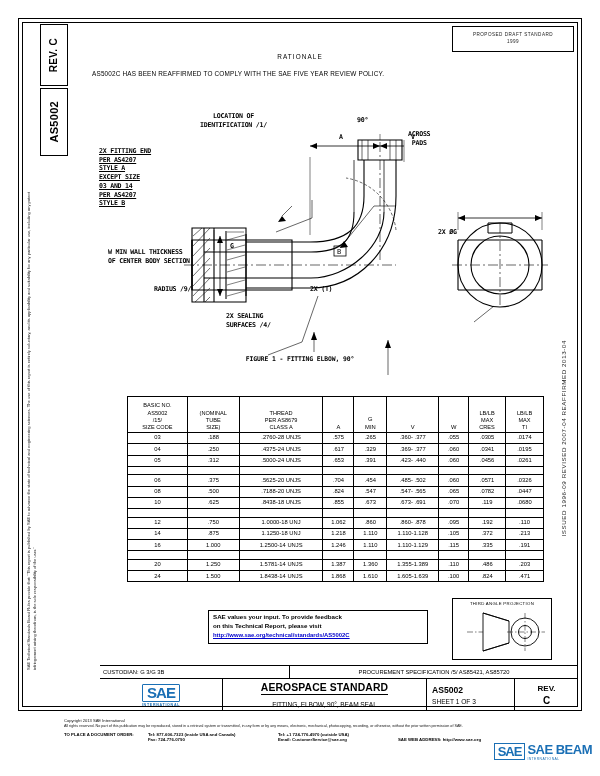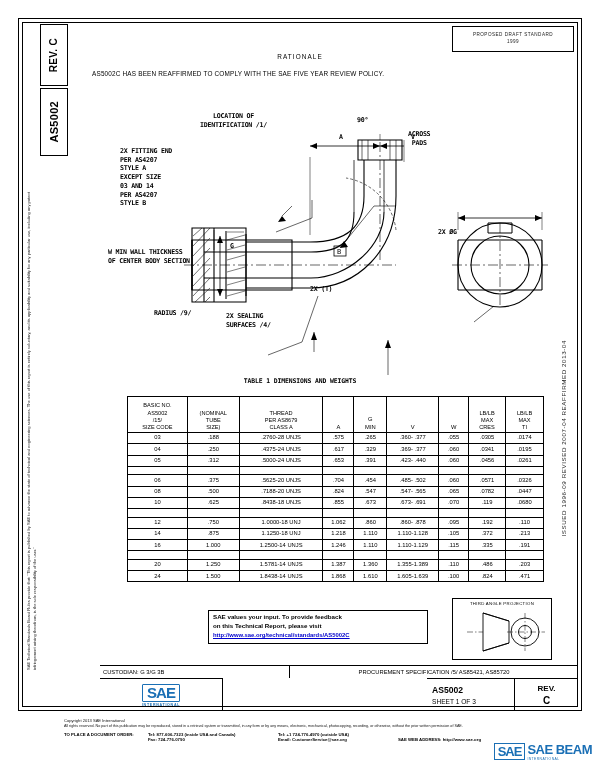--- a/index.html
+++ b/index.html
@@ -362,43 +362,43 @@
 
         <path d="M218 252 L218 232" stroke-width=".6"></path>
         <path d="M218 232 L215 240 L221 240 Z" fill="#000" stroke="none"></path>
 
         <path d="M378 222 L398 206" stroke-width=".6"></path>
       </g>
     </svg>
 
     <div class="note" style="left:104px; top:12px; text-align:center;">LOCATION OF
 IDENTIFICATION /1/</div>
-    <div class="note" style="left:24px; top:47px;">2X FITTING END
+    <div class="note" style="left:3px; top:47px;text-decoration:underline;">2X FITTING END
 PER AS4207
 STYLE A
 EXCEPT SIZE
 03 AND 14
 PER AS4207
 STYLE B</div>
     <div class="note" style="left:312px; top:30px; text-align:center;">ACROSS
 PADS</div>
     <div class="note" style="left:12px; top:148px;">W MIN WALL THICKNESS
 OF CENTER BODY SECTION</div>
-    <div class="note" style="left:58px; top:185px;margin-top:24px;">RADIUS /9/</div>
+    <div class="note" style="left:58px; top:185px;">RADIUS /9/</div>
     <div class="note" style="left:130px; top:212px;">2X SEALING
 SURFACES /4/</div>
     <div class="note" style="left:261px; top:16px;">90°</div>
     <div class="note" style="left:243px; top:33px;">A</div>
     <div class="note" style="left:315px; top:33px;">V</div>
     <div class="note" style="left:134px; top:142px;">G</div>
     <div class="note" style="left:214px; top:185px;text-align:center;">2X (T)</div>
     <div class="note" style="left:342px; top:128px;">2X ØG</div>
   </div>
 
-  <div id="table-caption">TABLE 1  DIMENSIONS AND WEIGHTS</div>
+  <div id="fig-caption">FIGURE 1 - FITTING ELBOW, 90°</div>
 
   <table id="dim-table">
     <thead>
       <tr>
         <th class="c-basic hdr-l">
           <div>BASIC NO.</div>
           <div>AS5002</div>
           <div>/15/</div>
           <div>SIZE CODE</div>
         </th>
@@ -613,20 +613,24 @@
   <div id="tb-cust">CUSTODIAN: G 3/G 3B</div>
   <div id="tb-proc">PROCUREMENT SPECIFICATION /5/ AS85421, AS85720</div>
 
   <div id="tb-logo">
     <div class="sae-logo">
       <div class="sae-mark">SAE</div>
       <div class="sae-sub">INTERNATIONAL</div>
     </div>
   </div>
 
+  <div id="tb-mid">
+    <div id="tb-aero">AEROSPACE STANDARD</div>
+    <div id="tb-sub">FITTING, ELBOW, 90°, BEAM SEAL</div>
+  </div>
 
   <div id="tb-num">
     <div class="big">AS5002</div>
     <div class="small">SHEET 1 OF 3</div>
   </div>
 
   <div id="tb-rev">
     <div class="rl">REV.</div>
     <div class="rv">C</div>
   </div>

